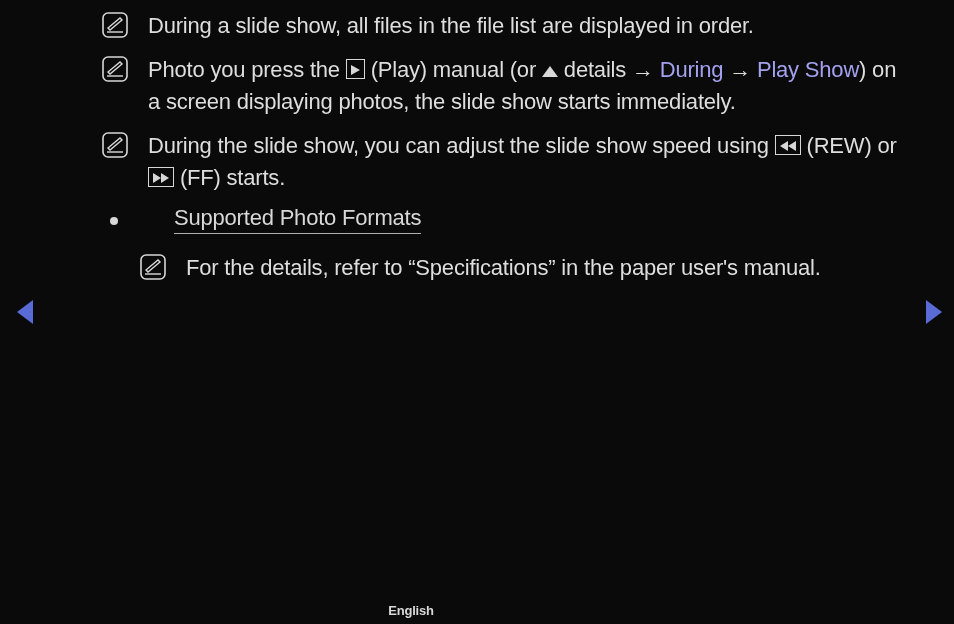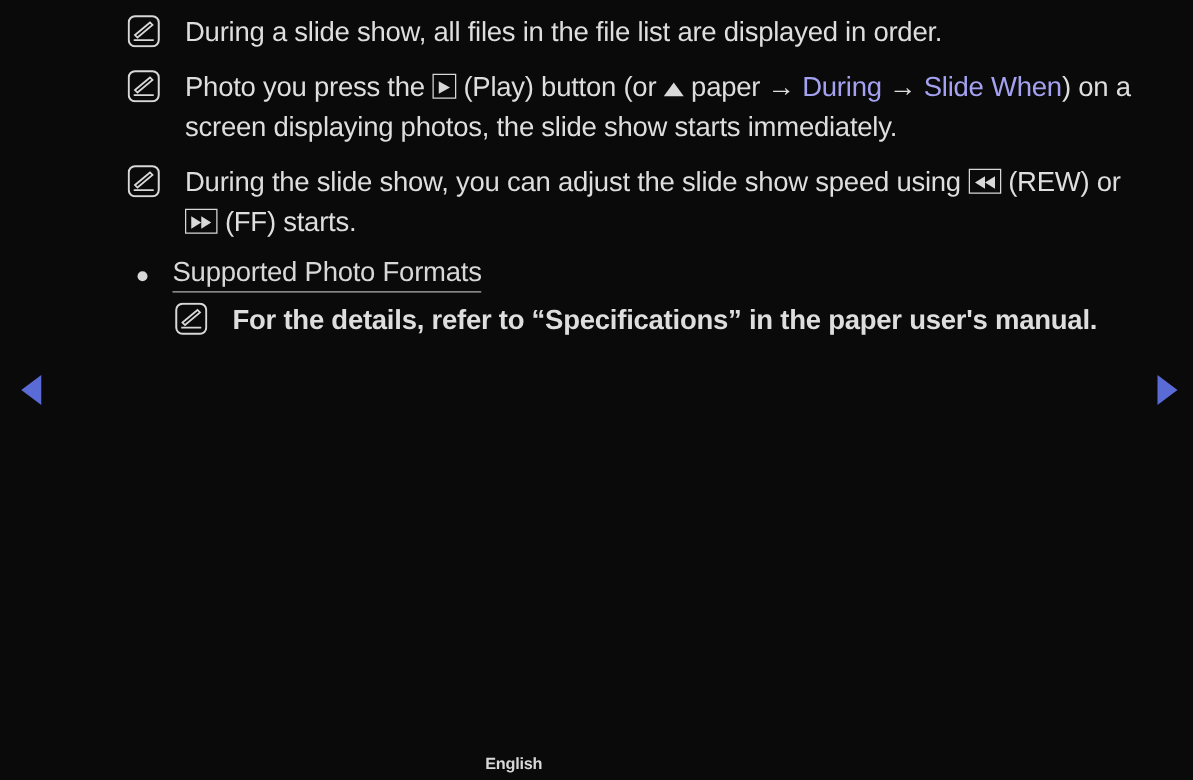--- a/index.html
+++ b/index.html
@@ -70,39 +70,39 @@
     vertical-align: 1px;
   }
   .rew-tri { border-right: 8px solid #d8d8d8; }
   .ff-tri  { border-left: 8px solid #d8d8d8; }
   .link { color: #a4a2f0; }
   .bullet-row {
     display:flex;
     align-items:flex-start;
     margin-top: 6px;
     margin-bottom: 6px;
+    gap: 36px;
   }
   .bullet {
     flex:0 0 auto;
     width:8px; height:8px;
     background:#d8d8d8;
     border-radius:50%;
     margin: 12px 20px 0 8px;
   }
   .underlined {
     font-size: 22px;
     color:#d8d8d8;
     border-bottom: 1px solid #b0b0b0;
     padding-bottom: 2px;
     display:inline-block;
   }
   .sub-section {
     margin-left: 38px;
-    margin-top: 6px;
-    font-weight: bold;
+    margin-top: 18px;
   }
   .nav-left, .nav-right {
     position:absolute;
     top: 300px;
     width:0; height:0;
     border-top: 12px solid transparent;
     border-bottom: 12px solid transparent;
     cursor:pointer;
   }
   .nav-left  { left: 17px;  border-right: 16px solid #5a6bd6; }
@@ -135,21 +135,21 @@
 
   <div class="note-row">
     <span class="note-icon">
       <svg width="26" height="26" viewBox="0 0 26 26">
         <rect x="1" y="1" width="24" height="24" rx="5" ry="5" fill="none" stroke="#d8d8d8" stroke-width="1.6"></rect>
         <path d="M6 16 L18 6 L20 8 L8 18 Z" fill="none" stroke="#d8d8d8" stroke-width="1.4"></path>
         <line x1="5" y1="20" x2="21" y2="20" stroke="#d8d8d8" stroke-width="1.4"></line>
       </svg>
     </span>
     <div class="note-text">
-      <span>Photo you press the </span><span class="btnbox"><span class="play-tri"></span></span><span> (Play) button (or </span><span class="up-tri"></span><span> paper → </span><span class="link">During</span><span> → </span><span class="link">Slide When</span><span>) on a screen displaying photos, the slide show starts immediately.</span>
+      <span>Photo you press the </span><span class="btnbox"><span class="play-tri"></span></span><span> (Play) manual (or </span><span class="up-tri"></span><span> details → </span><span class="link">During</span><span> → </span><span class="link">Play Show</span><span>) on a screen displaying photos, the slide show starts immediately.</span>
     </div>
   </div>
 
   <div class="note-row">
     <span class="note-icon">
       <svg width="26" height="26" viewBox="0 0 26 26">
         <rect x="1" y="1" width="24" height="24" rx="5" ry="5" fill="none" stroke="#d8d8d8" stroke-width="1.6"></rect>
         <path d="M6 16 L18 6 L20 8 L8 18 Z" fill="none" stroke="#d8d8d8" stroke-width="1.4"></path>
         <line x1="5" y1="20" x2="21" y2="20" stroke="#d8d8d8" stroke-width="1.4"></line>
       </svg>

